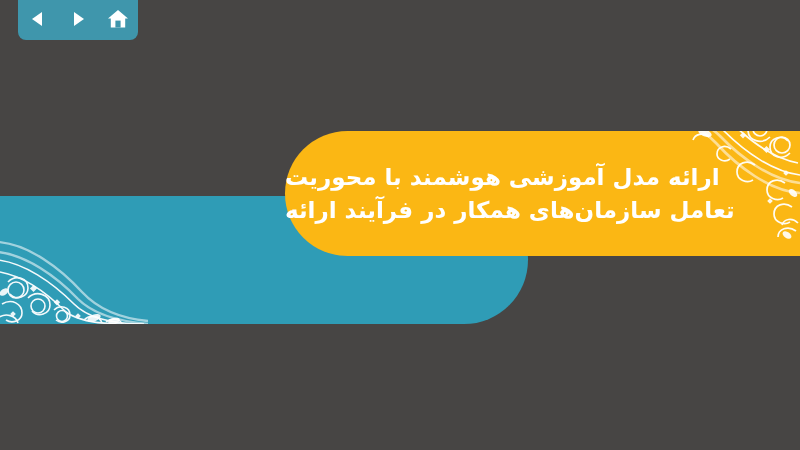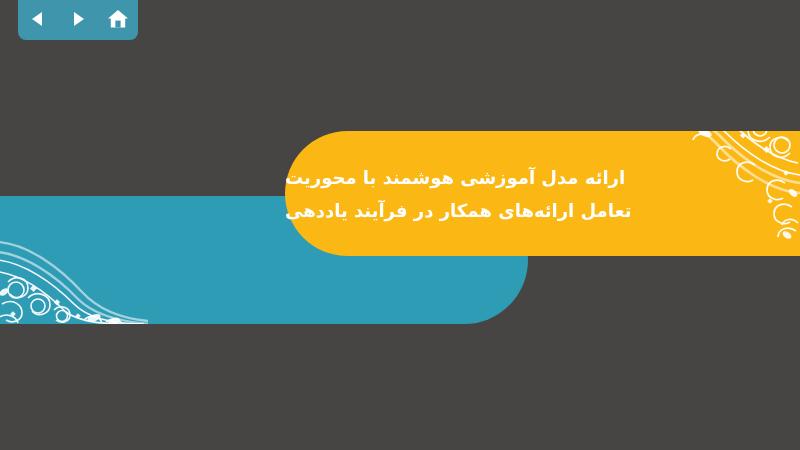--- a/index.html
+++ b/index.html
@@ -73,21 +73,21 @@
     flex-direction: column;
     align-items: flex-end;
     justify-content: center;
     padding-right: 22px;
     box-sizing: border-box;
     direction: rtl;
     pointer-events: none;
   }
   .title-line {
     color: #ffffff;
-    font-size: 18px;
+    font-size: 23px;
     line-height: 33px;
     font-weight: bold;
     white-space: nowrap;
     letter-spacing: 0px;
     text-align: right;
     font-family: "DejaVu Sans", sans-serif;
   }
 
   
   .navbar {
@@ -181,21 +181,21 @@
         <ellipse cx="70" cy="2" rx="7" ry="3.4" transform="rotate(20 70 2)"></ellipse>
         <ellipse cx="52" cy="-4" rx="6" ry="3" transform="rotate(15 52 -4)"></ellipse>
         <ellipse cx="158" cy="62" rx="5" ry="3" transform="rotate(40 158 62)"></ellipse>
         <ellipse cx="152" cy="104" rx="5" ry="3" transform="rotate(35 152 104)"></ellipse>
       </g>
     </svg>
   </div>
 
   <div class="title-block">
     <div class="title-line">ارائه مدل آموزشی هوشمند با محوریت</div>
-    <div class="title-line">تعامل ارائه‌های همکار در فرآیند یاددهی</div>
+    <div class="title-line">تعامل سازمان‌های همکار در فرآیند ارائه</div>
   </div>
 
   <div class="navbar">
     <div class="nav-btn">
       <svg width="18" height="18" viewBox="0 0 18 18">
         <polygon points="13,2 13,16 3,9" fill="#ffffff"></polygon>
       </svg>
     </div>
     <div class="nav-btn">
       <svg width="18" height="18" viewBox="0 0 18 18">

